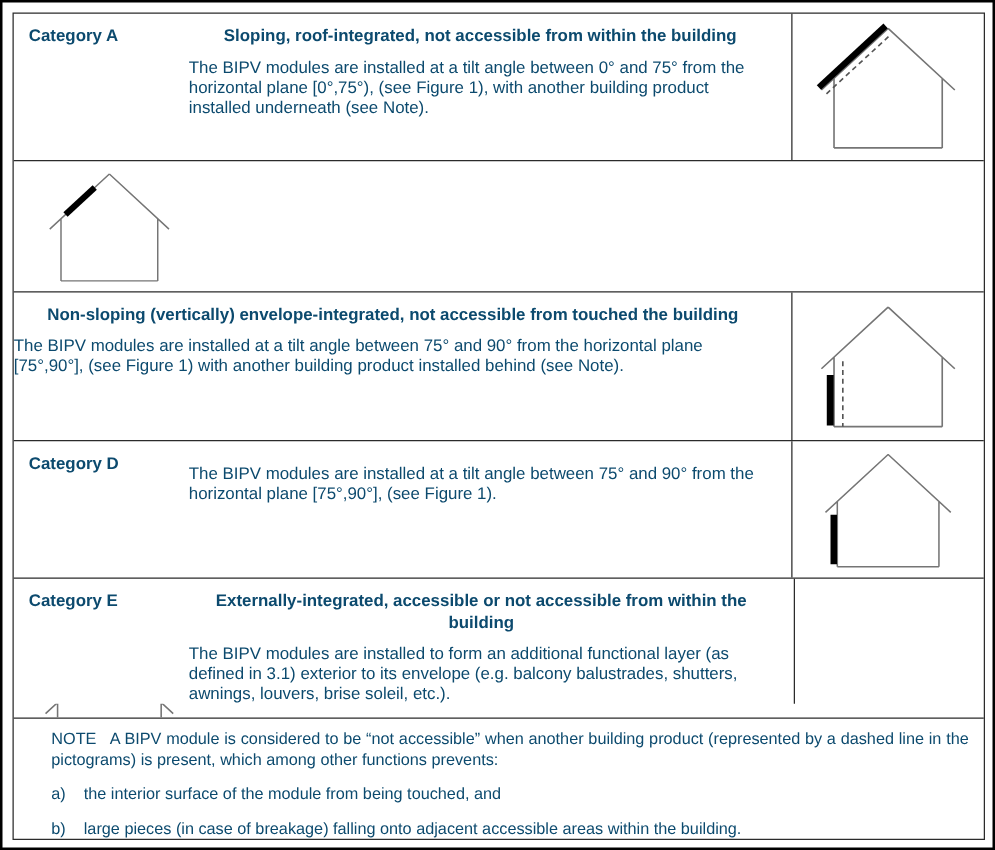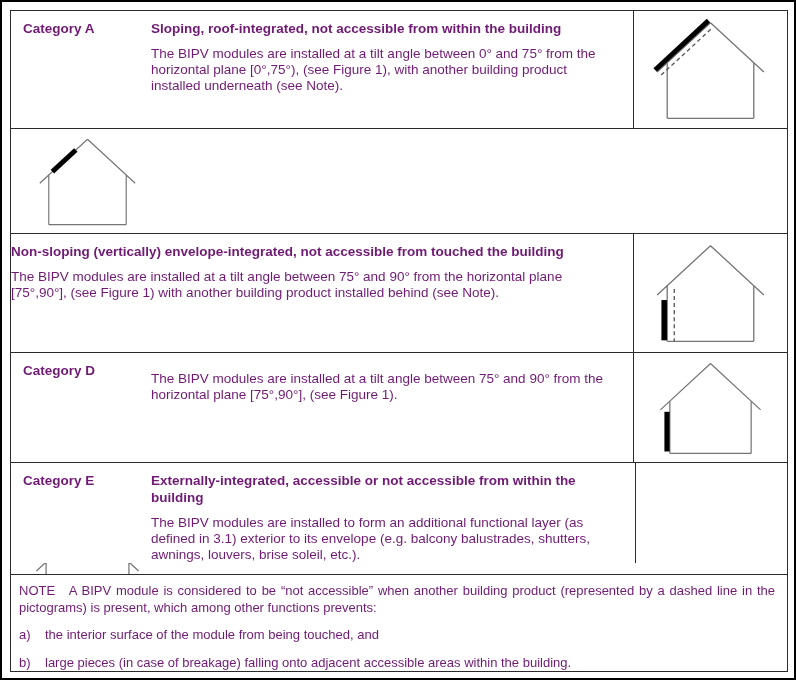--- a/index.html
+++ b/index.html
@@ -5,45 +5,45 @@
   :root{
     --table_border:#2b2b2b;
     --house_outline:#757575;
     --module_color:#000000;
     --dashed_color:#555555;
   }
   html,body{margin:0;padding:0;background:#fff;}
   .page{
     position:relative;width:796px;height:680px;box-sizing:border-box;
     border:2px solid #000;background:#fff;
-    font-family:"Liberation Sans","DejaVu Sans",sans-serif;color:#701a75;
+    font-family:"Liberation Sans","DejaVu Sans",sans-serif;color:#0c4a6e;
   }
   .table{
     position:absolute;left:8px;top:8px;width:778px;box-sizing:border-box;
     border:1px solid var(--table_border);
   }
   .row{display:flex;box-sizing:border-box;border-bottom:1px solid var(--table_border);}
-  .row:last-child{border-bottom:none;}
+  .row:last-child{border-bottom:none;margin-left:22px;}
   .row-a{height:118px;}
   .row-b{height:105px;}
   .row-c{height:119px;}
   .row-d{height:110px;}
   .row-e{height:112px;flex-direction:column;}
   .row-note{height:96px;}
   .cell-text{
     width:625px;box-sizing:border-box;display:flex;
     border-right:1px solid var(--table_border);
     padding-top:9px;
   }
   .cat{
     width:140px;box-sizing:border-box;padding-left:12px;
     font-weight:bold;font-size:13.5px;line-height:17px;
   }
   .desc{flex:1;box-sizing:border-box;padding-right:16px;}
-  .title{font-weight:bold;font-size:13.5px;line-height:17px;white-space:pre-wrap;}
+  .title{font-weight:bold;font-size:13.5px;line-height:17px;white-space:pre-wrap;text-align:center;}
   .body{font-size:13.5px;line-height:16px;margin-top:9px;white-space:pre-wrap;}
   .cell-pict{
     width:153px;box-sizing:border-box;display:flex;
     align-items:center;justify-content:center;overflow:hidden;
   }
   .cell-pict svg{display:block;}
   .house{stroke:var(--house_outline);stroke-width:1.3;fill:none;}
   .module{stroke:var(--module_color);fill:none;}
   .dashedline{stroke:var(--dashed_color);stroke-width:1.3;fill:none;stroke-dasharray:4 3;}
   .thinline{stroke:var(--house_outline);stroke-width:1.3;fill:none;}

